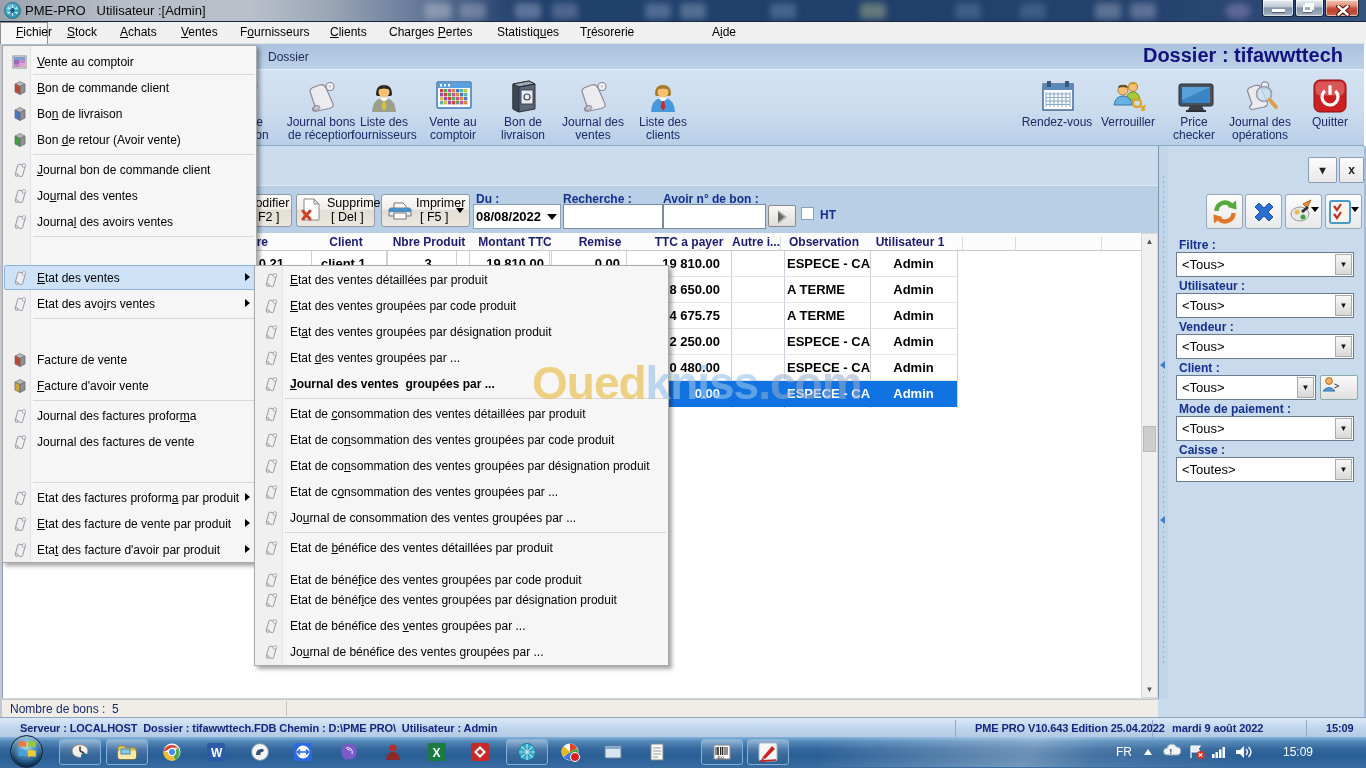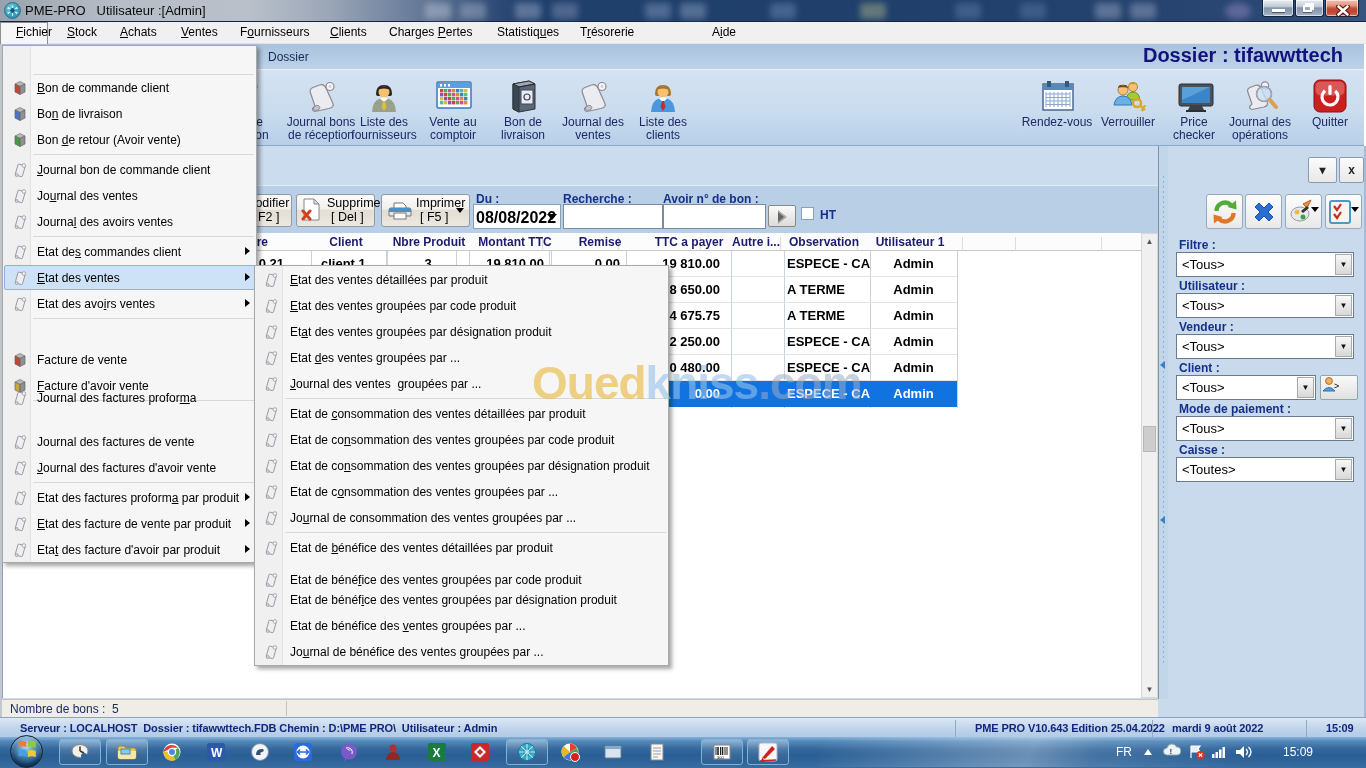--- a/index.html
+++ b/index.html
@@ -361,21 +361,21 @@
               <rect x="7" y="14" width="12" height="6" fill="#fff" stroke="#777"></rect>
             </svg></span>
           <div style="position:absolute;left:34px;top:1px;">Imprimer</div>
           <div style="position:absolute;left:38px;top:15px;">[ F5 ]</div>
           <div style="position:absolute;right:5px;top:13px;width:0;height:0;border-top:5px solid #000;border-left:4px solid transparent;border-right:4px solid transparent;"></div>
         </div>
 <div class="blbl" style="left:474px;top:46px;">Du :</div>
 <div class="blbl" style="left:561px;top:46px;">Recherche :</div>
 <div class="blbl" style="left:661px;top:46px;">Avoir n° de bon :</div>
 <div class="abs" style="left:471px;top:58px;width:88px;height:25px;background:#fff;border:1px solid #8aa0b8;">
-          <span style="position:absolute;left:2px;top:4px;font-size:16px;font-weight:bold;">08/08/2022</span>
+          <span style="position:absolute;left:2px;top:4px;font-size:13px;font-weight:bold;">08/08/2022</span>
           <span style="position:absolute;right:3px;top:9px;width:0;height:0;border-top:6px solid #000;border-left:5px solid transparent;border-right:5px solid transparent;"></span>
         </div>
 <div class="inp abs" style="left:561px;top:58px;width:100px;height:25px;"></div>
 <div class="inp abs" style="left:661px;top:58px;width:103px;height:25px;"></div>
 <div class="abs" style="left:766px;top:59px;width:28px;height:22px;background:linear-gradient(#fafafa,#dcdcda);border:1px solid #888;border-radius:2px;">
           <span style="position:absolute;left:9px;top:4px;width:0;height:0;border-left:9px solid #aaa;border-top:7px solid transparent;border-bottom:7px solid transparent;"></span>
           <span style="position:absolute;left:9px;top:6px;width:0;height:0;border-left:6px solid #666;border-top:5px solid transparent;border-bottom:5px solid transparent;"></span>
         </div>
 <div class="abs" style="left:799px;top:61px;width:13px;height:13px;background:#fff;border:1px solid #8aa0c0;"></div>
 <div class="blbl" style="left:818px;top:62px;">HT</div>
@@ -692,20 +692,30 @@
             <path d="M12 5 q3 3 0 6 M14.5 3 q5 5 0 10" stroke="#fff" stroke-width="1.3" fill="none"></path>
           </svg></div>
 <div class="abs" style="left:1283px;top:8px;font-size:12px;color:#fff;">15:09</div>
       </div>
     </div>
 
   <div class="menu" id="menu1">
       <div class="gutter"></div>
 <div id="hisel" style="top:219px;"></div>
       <div class="msep" style="top:28px;"></div>
+<div class="mi" style="top:3px;">
+        <span class="mico"><svg width="16" height="16">
+            <rect x="1" y="2" width="13" height="12" fill="#fff" stroke="#888"></rect>
+            <rect x="2" y="3" width="11" height="3" fill="#7a9cd0"></rect>
+            <rect x="2" y="6" width="11" height="7" fill="#c883c8"></rect>
+            <rect x="2" y="6" width="5" height="4" fill="#9a68b8"></rect>
+            <rect x="7" y="9" width="6" height="4" fill="#e0a0d0"></rect>
+          </svg></span>
+        <span class="tx"><u>V</u>ente au comptoir</span>
+      </div>
 <div class="mi" style="top:29px;">
         <span class="mico"><svg width="16" height="16">
             <path d="M3 4 L8 1.5 L13 4 L8 6.5 Z" fill="#b8b8b8" stroke="#777" stroke-width="0.7"></path>
             <path d="M3 4 L8 6.5 L8 14.5 L3 12 Z" fill="#c64335" stroke="#666" stroke-width="0.7"></path>
             <path d="M13 4 L8 6.5 L8 14.5 L13 12 Z" fill="#909090" stroke="#666" stroke-width="0.7"></path>
           </svg></span>
         <span class="tx"><u>B</u>on de commande client</span>
       </div>
 <div class="mi" style="top:55px;">
         <span class="mico"><svg width="16" height="16">
@@ -748,31 +758,20 @@
         <span class="mico"><svg width="16" height="16">
             <g transform="rotate(16 8 8)">
               <rect x="4.6" y="2.6" width="7.4" height="11.4" rx="1" fill="#efeff2" stroke="#9697a0" stroke-width="0.9"></rect>
             </g>
             <circle cx="11.9" cy="3.5" r="1.8" fill="#f6f6f8" stroke="#9697a0" stroke-width="0.8"></circle>
             <circle cx="4.7" cy="13" r="1.5" fill="#d2d2d7" stroke="#9697a0" stroke-width="0.7"></circle>
           </svg></span>
         <span class="tx">Journa<u>l</u> des avoirs ventes</span>
       </div>
 <div class="msep" style="top:190px;"></div>
-<div class="mi" style="top:193px;">
-        <span class="mico"><svg width="16" height="16">
-            <g transform="rotate(16 8 8)">
-              <rect x="4.6" y="2.6" width="7.4" height="11.4" rx="1" fill="#efeff2" stroke="#9697a0" stroke-width="0.9"></rect>
-            </g>
-            <circle cx="11.9" cy="3.5" r="1.8" fill="#f6f6f8" stroke="#9697a0" stroke-width="0.8"></circle>
-            <circle cx="4.7" cy="13" r="1.5" fill="#d2d2d7" stroke="#9697a0" stroke-width="0.7"></circle>
-          </svg></span>
-        <span class="tx">Etat de<u>s</u> commandes client</span>
-        <span class="sub"></span>
-      </div>
 <div class="mi" style="top:219px;">
         <span class="mico"><svg width="16" height="16">
             <g transform="rotate(16 8 8)">
               <rect x="4.6" y="2.6" width="7.4" height="11.4" rx="1" fill="#efeff2" stroke="#9697a0" stroke-width="0.9"></rect>
             </g>
             <circle cx="11.9" cy="3.5" r="1.8" fill="#f6f6f8" stroke="#9697a0" stroke-width="0.8"></circle>
             <circle cx="4.7" cy="13" r="1.5" fill="#d2d2d7" stroke="#9697a0" stroke-width="0.7"></circle>
           </svg></span>
         <span class="tx"><u>E</u>tat des ventes</span>
         <span class="sub"></span>
@@ -799,49 +798,39 @@
       </div>
 <div class="mi" style="top:327px;">
         <span class="mico"><svg width="16" height="16">
             <path d="M3 4 L8 1.5 L13 4 L8 6.5 Z" fill="#b8b8b8" stroke="#777" stroke-width="0.7"></path>
             <path d="M3 4 L8 6.5 L8 14.5 L3 12 Z" fill="#c8a838" stroke="#666" stroke-width="0.7"></path>
             <path d="M13 4 L8 6.5 L8 14.5 L13 12 Z" fill="#909090" stroke="#666" stroke-width="0.7"></path>
           </svg></span>
         <span class="tx"><u>F</u>acture d'avoir vente</span>
       </div>
 <div class="msep" style="top:354px;"></div>
-<div class="mi" style="top:339px;">
+<div class="mi" style="top:357px;">
         <span class="mico"><svg width="16" height="16">
             <g transform="rotate(16 8 8)">
               <rect x="4.6" y="2.6" width="7.4" height="11.4" rx="1" fill="#efeff2" stroke="#9697a0" stroke-width="0.9"></rect>
             </g>
             <circle cx="11.9" cy="3.5" r="1.8" fill="#f6f6f8" stroke="#9697a0" stroke-width="0.8"></circle>
             <circle cx="4.7" cy="13" r="1.5" fill="#d2d2d7" stroke="#9697a0" stroke-width="0.7"></circle>
           </svg></span>
         <span class="tx">Journal des factures profor<u>m</u>a</span>
       </div>
 <div class="mi" style="top:383px;">
         <span class="mico"><svg width="16" height="16">
             <g transform="rotate(16 8 8)">
               <rect x="4.6" y="2.6" width="7.4" height="11.4" rx="1" fill="#efeff2" stroke="#9697a0" stroke-width="0.9"></rect>
             </g>
             <circle cx="11.9" cy="3.5" r="1.8" fill="#f6f6f8" stroke="#9697a0" stroke-width="0.8"></circle>
             <circle cx="4.7" cy="13" r="1.5" fill="#d2d2d7" stroke="#9697a0" stroke-width="0.7"></circle>
           </svg></span>
         <span class="tx">Journal des factures de vente</span>
-      </div>
-<div class="mi" style="top:409px;">
-        <span class="mico"><svg width="16" height="16">
-            <g transform="rotate(16 8 8)">
-              <rect x="4.6" y="2.6" width="7.4" height="11.4" rx="1" fill="#efeff2" stroke="#9697a0" stroke-width="0.9"></rect>
-            </g>
-            <circle cx="11.9" cy="3.5" r="1.8" fill="#f6f6f8" stroke="#9697a0" stroke-width="0.8"></circle>
-            <circle cx="4.7" cy="13" r="1.5" fill="#d2d2d7" stroke="#9697a0" stroke-width="0.7"></circle>
-          </svg></span>
-        <span class="tx"><u>J</u>ournal des factures d'avoir vente</span>
       </div>
 <div class="msep" style="top:436px;"></div>
 <div class="mi" style="top:439px;">
         <span class="mico"><svg width="16" height="16">
             <g transform="rotate(16 8 8)">
               <rect x="4.6" y="2.6" width="7.4" height="11.4" rx="1" fill="#efeff2" stroke="#9697a0" stroke-width="0.9"></rect>
             </g>
             <circle cx="11.9" cy="3.5" r="1.8" fill="#f6f6f8" stroke="#9697a0" stroke-width="0.8"></circle>
             <circle cx="4.7" cy="13" r="1.5" fill="#d2d2d7" stroke="#9697a0" stroke-width="0.7"></circle>
           </svg></span>
@@ -906,21 +895,21 @@
 <div class="mi" style="top:79px;">
         <span class="mico"><svg width="16" height="16">
             <g transform="rotate(16 8 8)">
               <rect x="4.6" y="2.6" width="7.4" height="11.4" rx="1" fill="#efeff2" stroke="#9697a0" stroke-width="0.9"></rect>
             </g>
             <circle cx="11.9" cy="3.5" r="1.8" fill="#f6f6f8" stroke="#9697a0" stroke-width="0.8"></circle>
             <circle cx="4.7" cy="13" r="1.5" fill="#d2d2d7" stroke="#9697a0" stroke-width="0.7"></circle>
           </svg></span>
         <span class="tx">Etat <u>d</u>es ventes groupées par ...</span>
       </div>
-<div class="mi" style="top:105px;">
+<div class="mi" style="top:105px;font-weight:bold;">
         <span class="mico"><svg width="16" height="16">
             <g transform="rotate(16 8 8)">
               <rect x="4.6" y="2.6" width="7.4" height="11.4" rx="1" fill="#efeff2" stroke="#9697a0" stroke-width="0.9"></rect>
             </g>
             <circle cx="11.9" cy="3.5" r="1.8" fill="#f6f6f8" stroke="#9697a0" stroke-width="0.8"></circle>
             <circle cx="4.7" cy="13" r="1.5" fill="#d2d2d7" stroke="#9697a0" stroke-width="0.7"></circle>
           </svg></span>
         <span class="tx"><u>J</u>ournal des ventes&nbsp; groupées par ...</span>
       </div>
 <div class="msep" style="top:132px;"></div>

